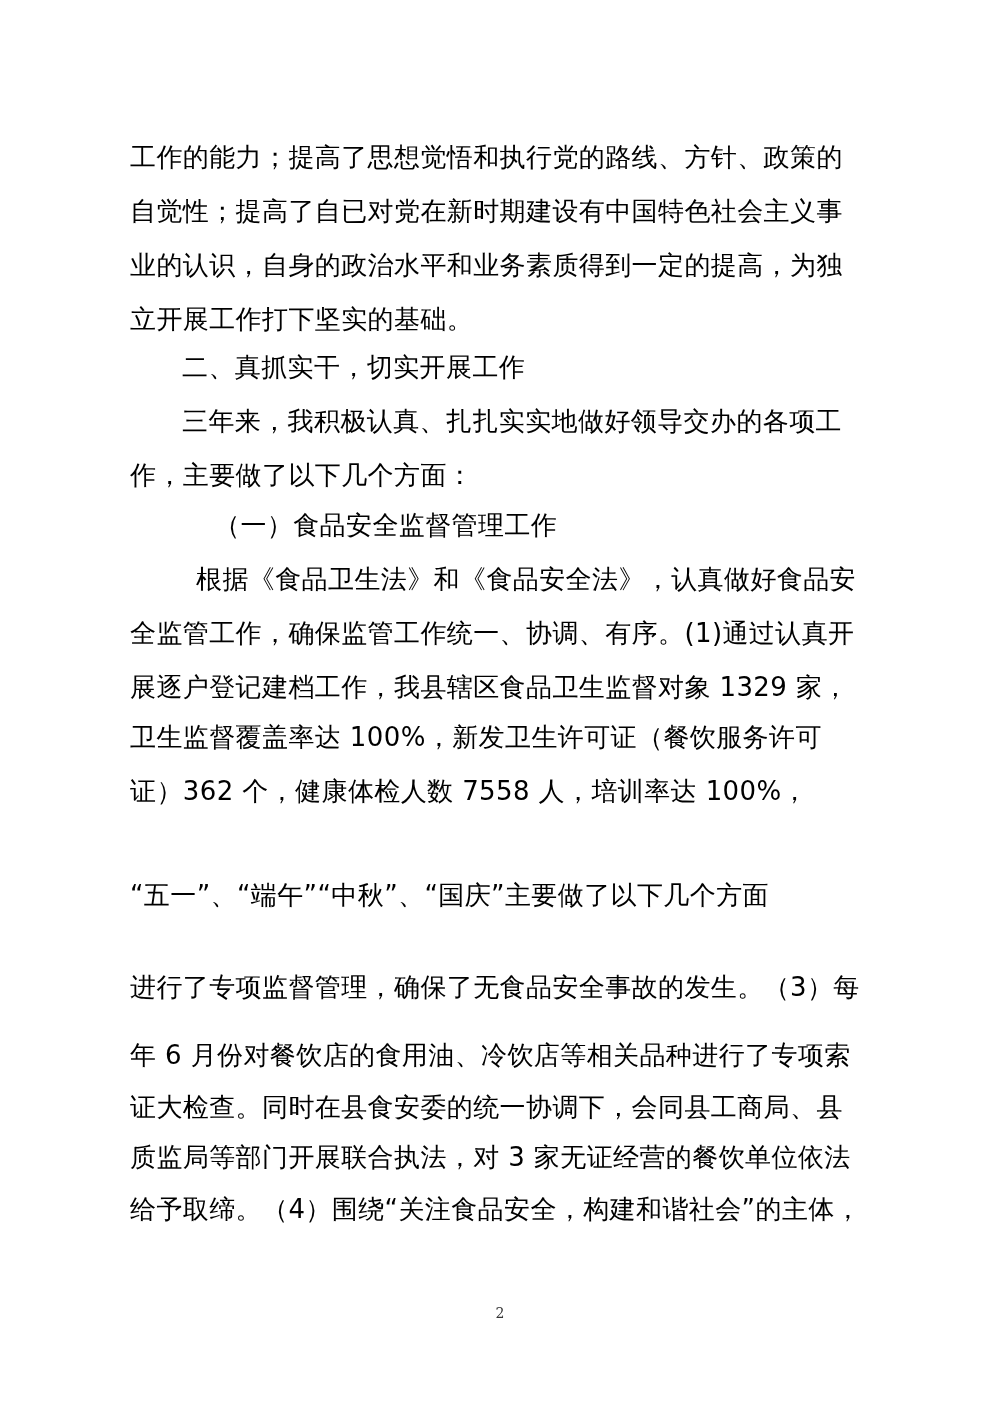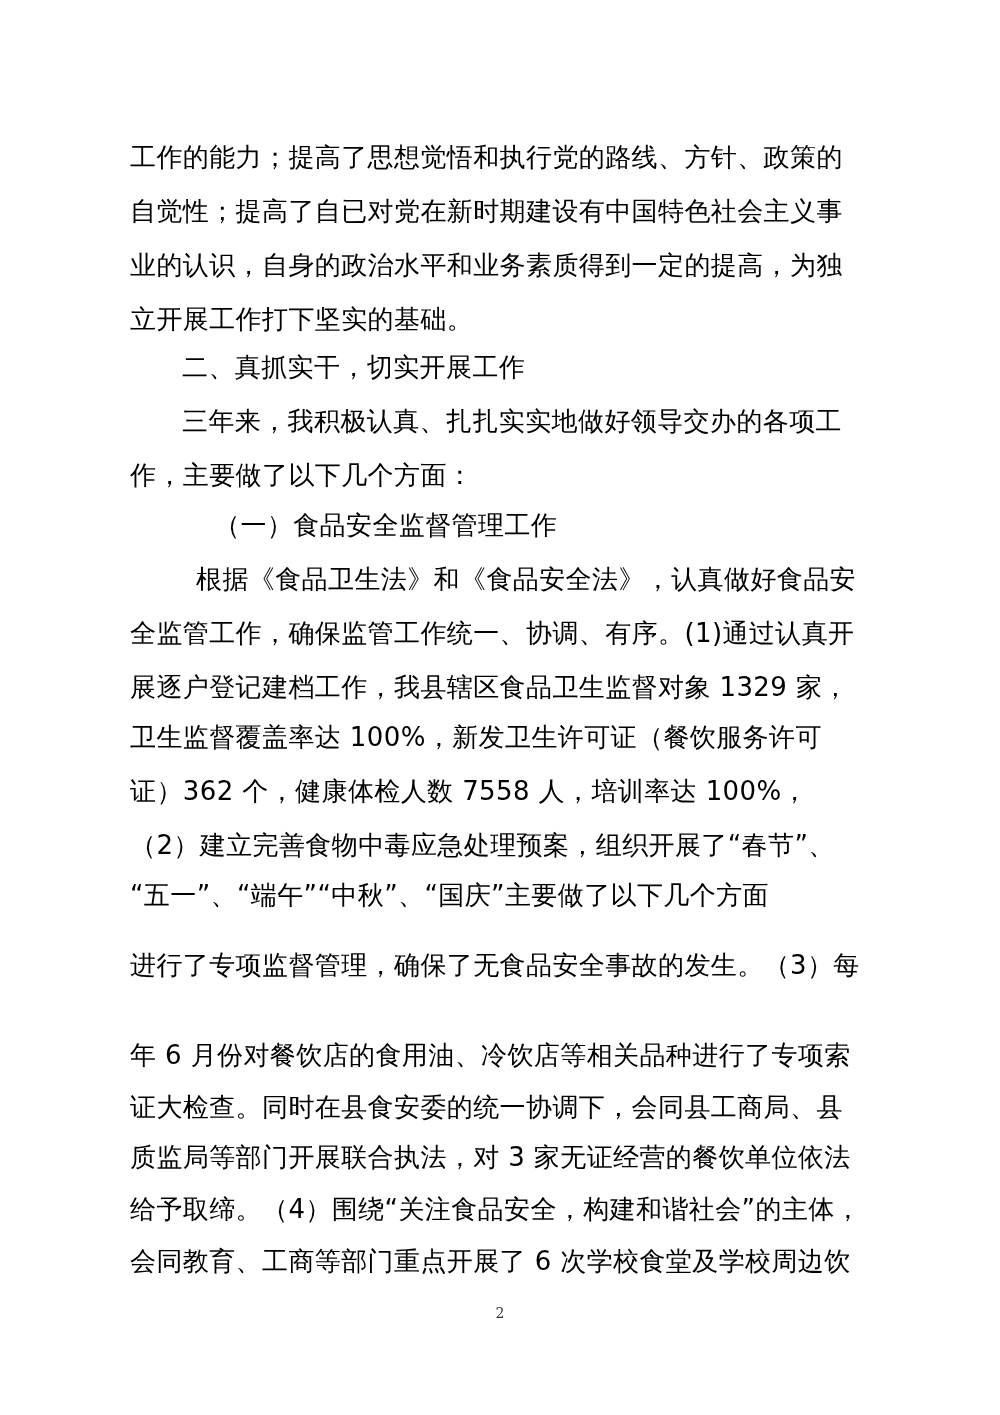--- a/index.html
+++ b/index.html
@@ -53,23 +53,21 @@
   <div class="line" style="top: 304px;">立开展工作打下坚实的基础。</div>
   <div class="line indent" style="top: 406px;">三年来，我积极认真、扎扎实实地做好领导交办的各项工</div>
   <div class="line indent" style="top: 352px;">二、真抓实干，切实开展工作</div>
   <div class="line" style="top: 460px;">作，主要做了以下几个方面：</div>
   <div class="line indent-paren" style="top: 510px;">（一）食品安全监督管理工作</div>
   <div class="line indent" style="top: 564px; margin-left: 14px;">根据《食品卫生法》和《食品安全法》，认真做好食品安</div>
   <div class="line" style="top: 618px;">全监管工作，确保监管工作统一、协调、有序。(1)通过认真开</div>
   <div class="line" style="top: 672px;">展逐户登记建档工作，我县辖区食品卫生监督对象 1329 家，</div>
   <div class="line" style="top: 722px;">卫生监督覆盖率达 100%，新发卫生许可证（餐饮服务许可</div>
   <div class="line" style="top: 776px;">证）362 个，健康体检人数 7558 人，培训率达 100%，</div>
-  <div class="line" style="top: 830px;">（2）建立完善食物中毒应急处理预案，组织开展了“春节”、</div>
   <div class="line" style="top: 880px;">“五一”、“端午”“中秋”、“国庆”主要做了以下几个方面</div>
-  <div class="line" style="top: 950px;">进行了专项监督管理，确保了无食品安全事故的发生。（3）每</div>
+  <div class="line" style="top: 972px;">进行了专项监督管理，确保了无食品安全事故的发生。（3）每</div>
   <div class="line" style="top: 1040px;">年 6 月份对餐饮店的食用油、冷饮店等相关品种进行了专项索</div>
   <div class="line" style="top: 1092px;">证大检查。同时在县食安委的统一协调下，会同县工商局、县</div>
   <div class="line" style="top: 1142px;">质监局等部门开展联合执法，对 3 家无证经营的餐饮单位依法</div>
   <div class="line" style="top: 1194px;">给予取缔。（4）围绕“关注食品安全，构建和谐社会”的主体，</div>
-  <div class="line" style="top: 1246px;">会同教育、工商等部门重点开展了 6 次学校食堂及学校周边饮</div>
 
   <div class="page-number">2</div>
 </div>
 
 </body></html>

